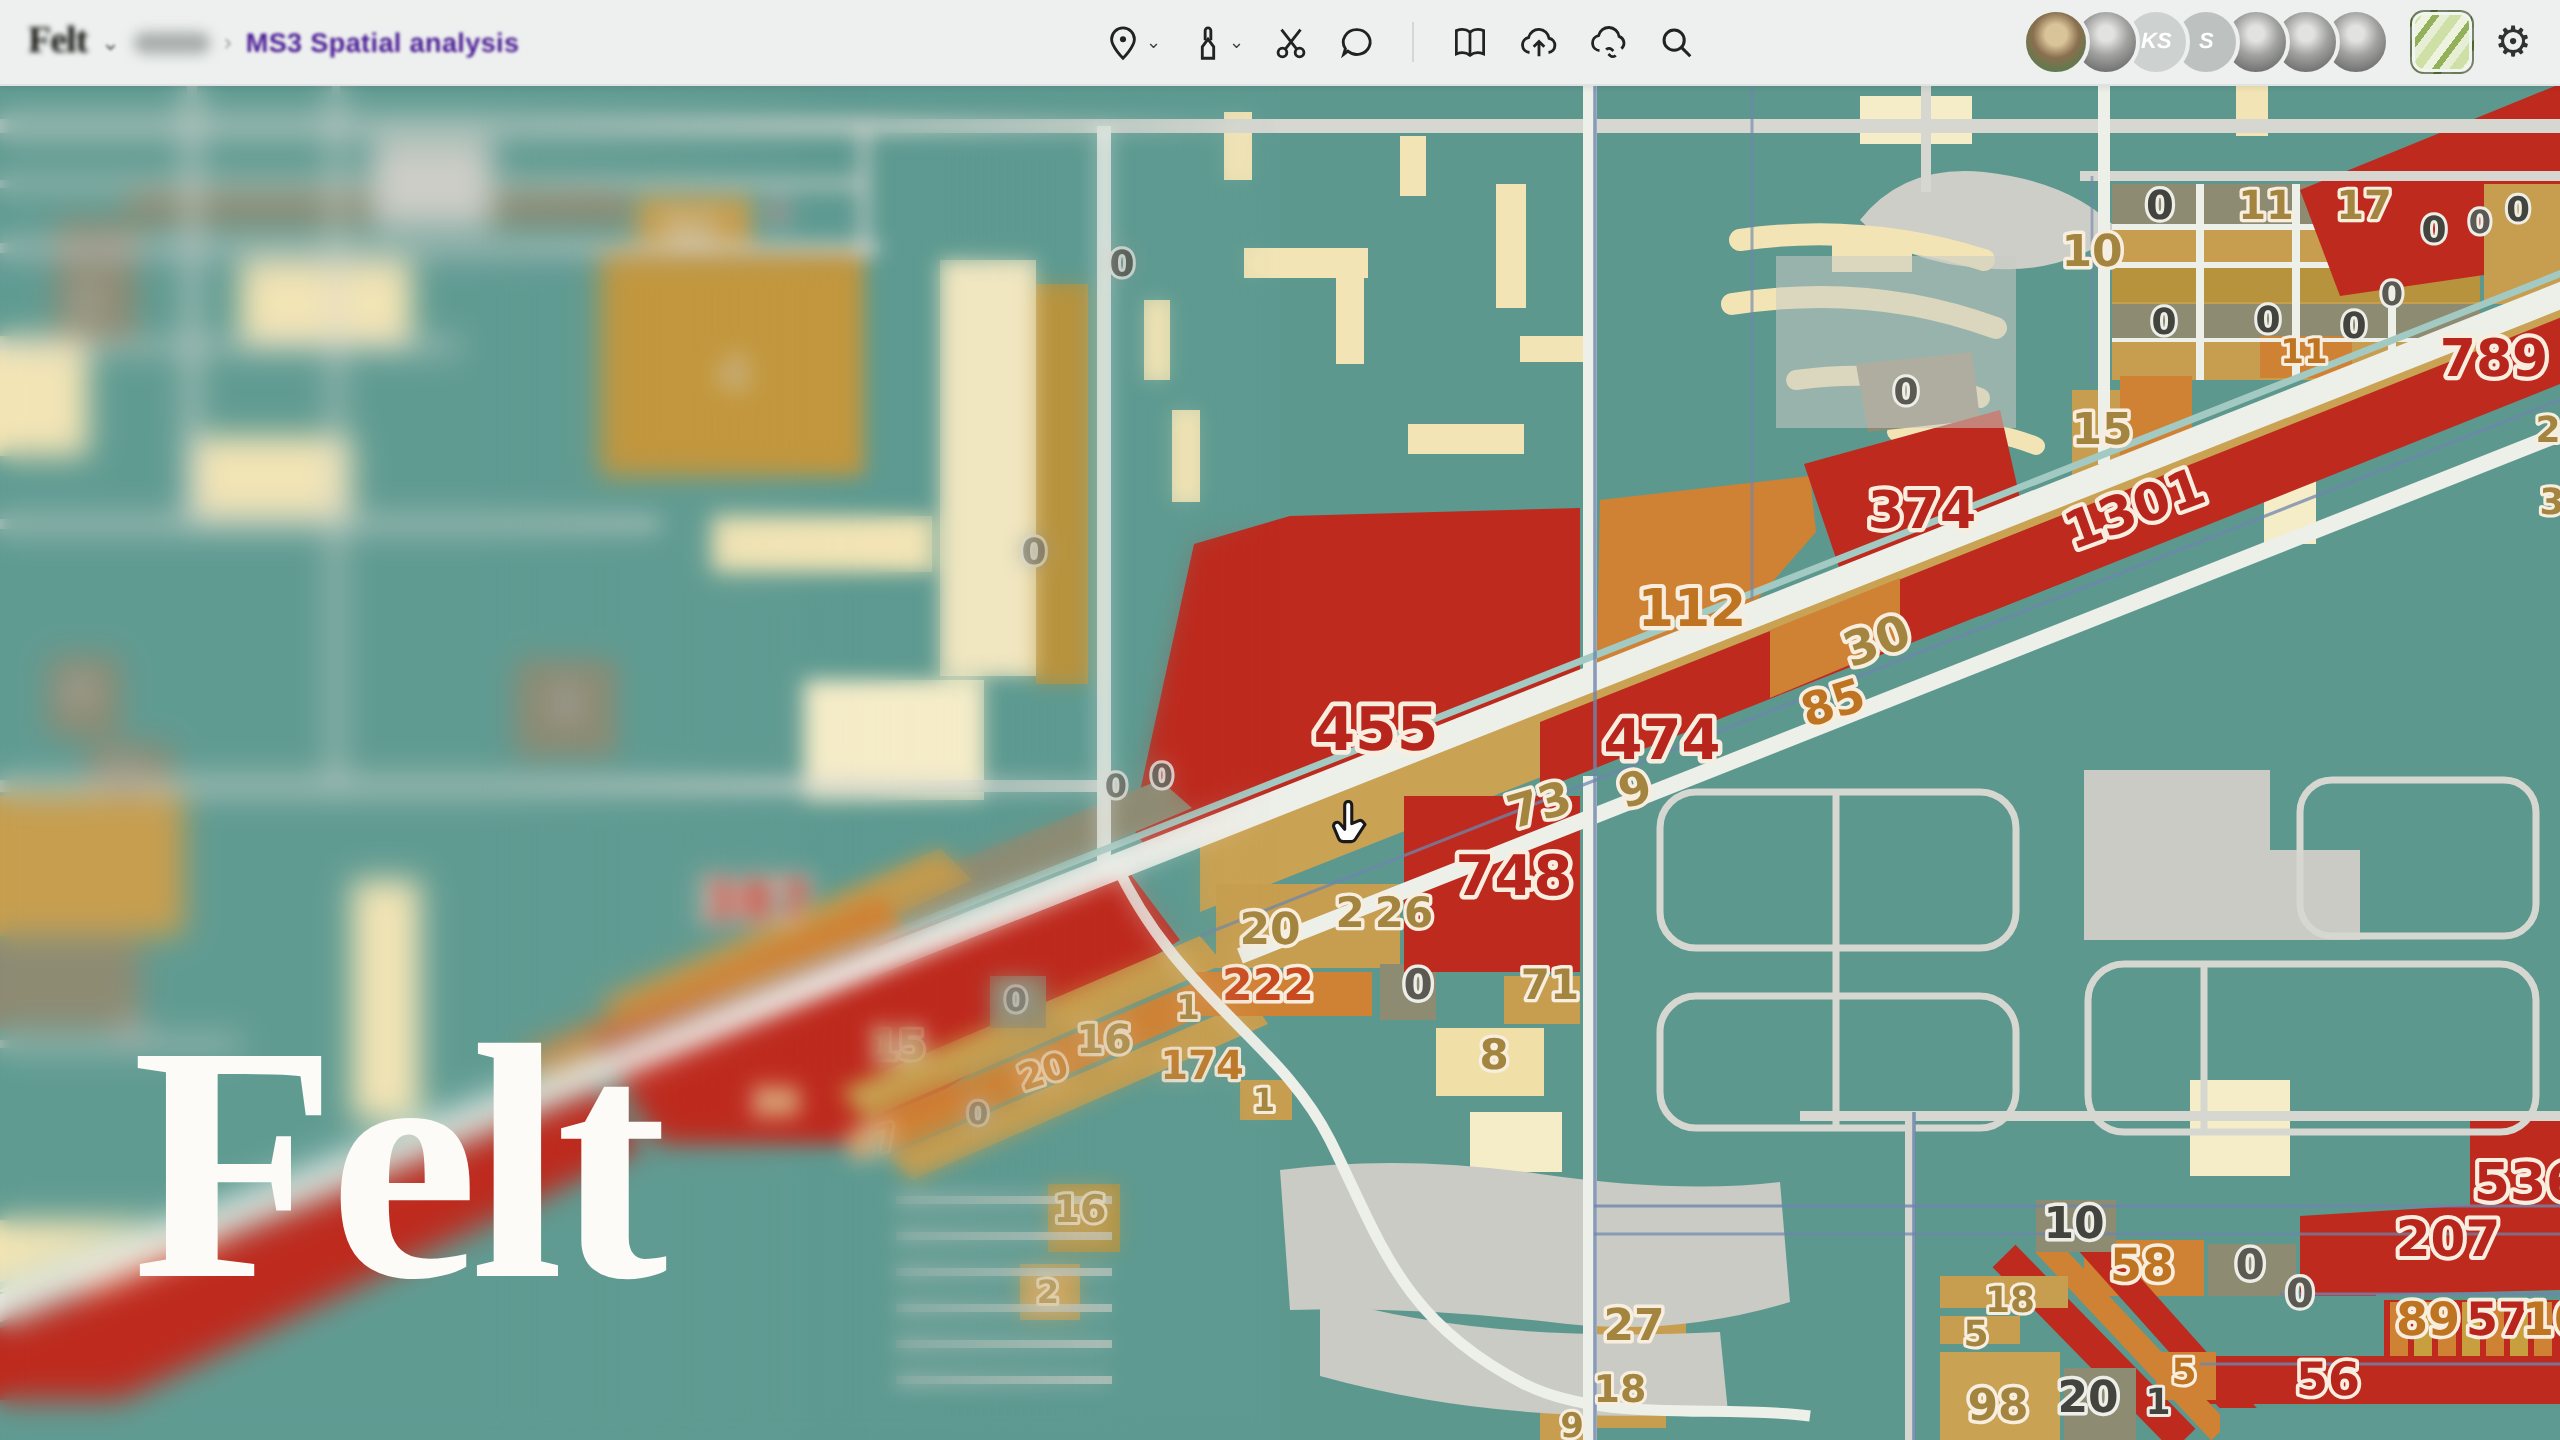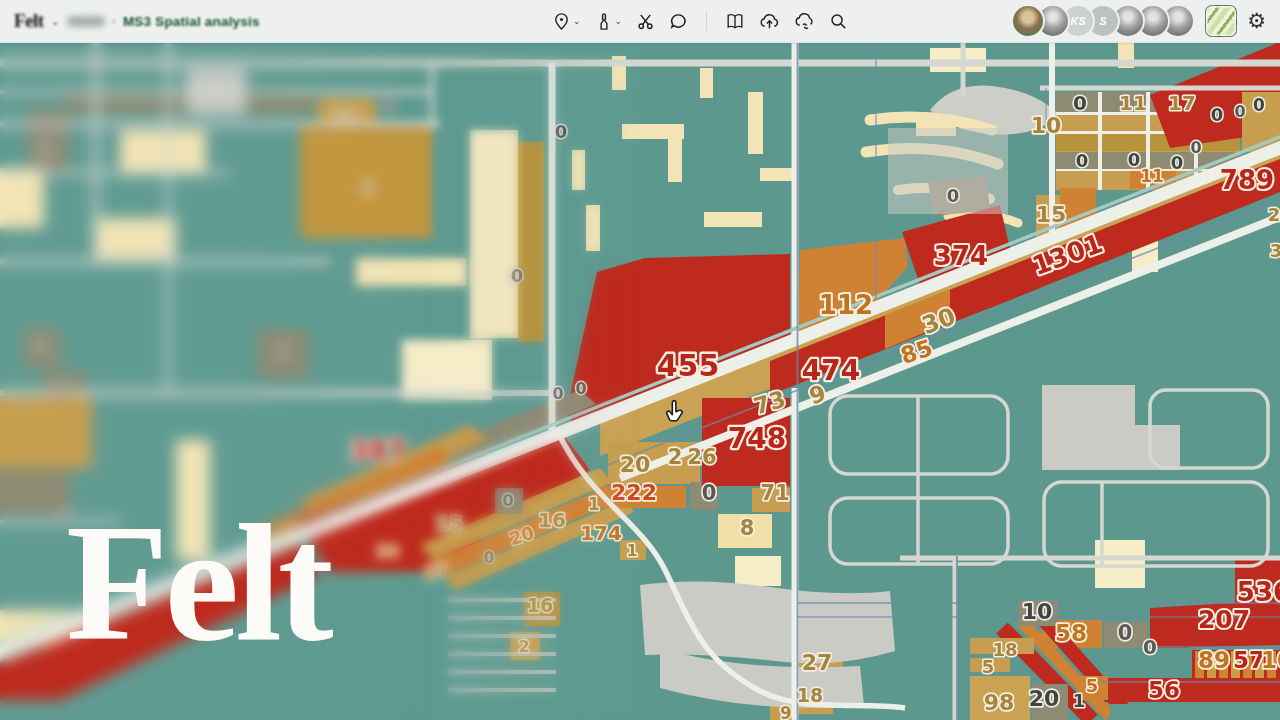--- a/index.html
+++ b/index.html
@@ -24,21 +24,21 @@
   
   #topbar{position:absolute;left:0;top:0;width:1280px;height:42px;z-index:5;
           background:#EDF0EF;border-bottom:1px solid #DFE3E2;
           display:flex;align-items:center;box-shadow:0 1px 3px rgba(0,0,0,.08);}
   .tb-left{display:flex;align-items:center;gap:7px;padding-left:14px;flex:0 0 auto;}
   .felt-logo{font-family:"Liberation Serif","DejaVu Serif",serif;font-weight:700;
              font-size:19px;color:#14140f;filter:blur(1.4px);letter-spacing:-0.5px;}
   .chev{color:#4c4f4e;font-size:11px;filter:blur(0.9px);}
   .ws-blur{width:38px;height:11px;border-radius:5px;background:#a9aead;filter:blur(3.2px);}
   .crumb-sep{color:#9aa09e;font-size:12px;filter:blur(0.8px);}
-  .map-title{color:#14532d;font-size:13.5px;font-weight:700;filter:blur(0.9px);letter-spacing:.2px;}
+  .map-title{color:#4c1d95;font-size:13.5px;font-weight:700;filter:blur(0.9px);letter-spacing:.2px;}
   .tb-center{position:absolute;left:552px;top:0;height:42px;display:flex;align-items:center;gap:14px;}
   .tool{display:flex;align-items:center;gap:2px;cursor:pointer;}
   .tool svg{display:block;}
   .tiny-chev{font-size:9px;color:#3c3f3e;}
   .tb-divider{width:1px;height:20px;background:#D3D8D6;margin:0 4px;}
   .tb-right{position:absolute;right:14px;top:0;height:42px;display:flex;align-items:center;gap:10px;}
   .avatars{display:flex;align-items:center;}
   .av{width:30px;height:30px;border-radius:50%;border:2px solid #EDF0EF;margin-left:-9px;
       display:flex;align-items:center;justify-content:center;
       font-size:11px;font-weight:700;color:#fff;flex:0 0 auto;font-style:italic;}

